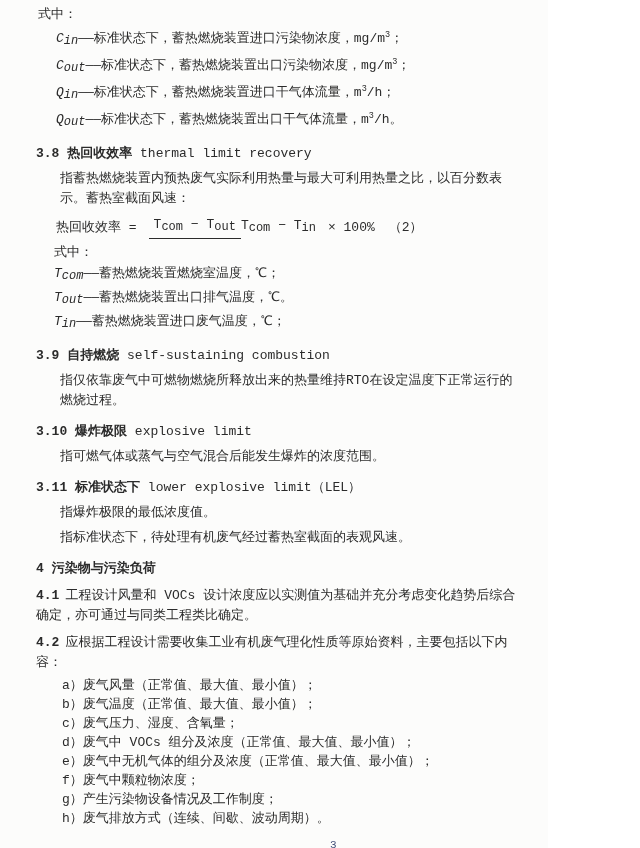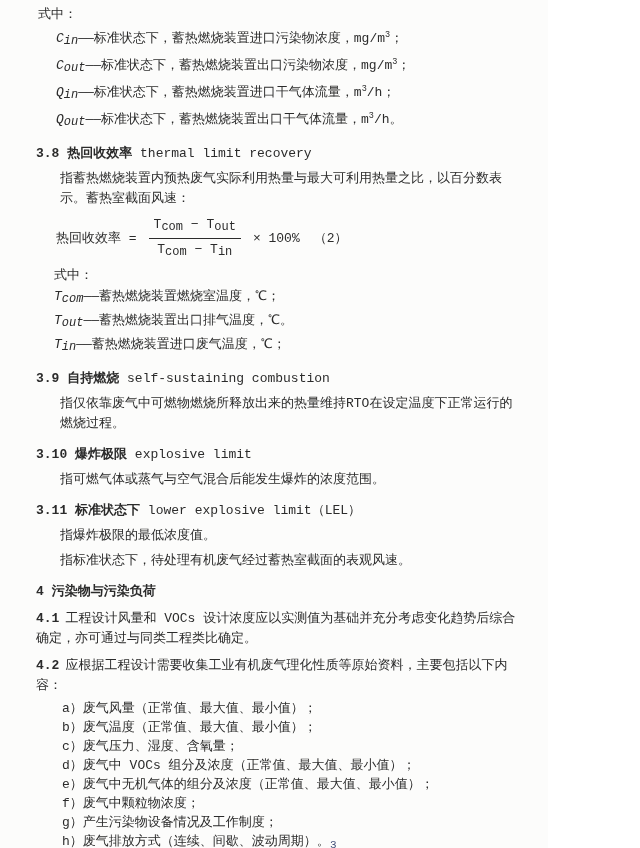--- a/index.html
+++ b/index.html
@@ -16,21 +16,21 @@
   .defline .sym sub{font-style:italic;}
   sub{font-size:12px;vertical-align:-2px;}
   sup{font-size:8.5px;vertical-align:5px;}
   .hd{font-weight:bold;margin:11px 0 0 0;line-height:20px;}
   .hd .en{font-weight:normal;}
   .body-ind{margin:5px 0 0 24px;line-height:20px;}
   .para{margin:7px 0 0 0;line-height:20px;}
   .para b{margin-right:6px;}
   .formula{display:flex;align-items:center;margin:6px 0 0 20px;}
   .formula .lhs{margin-right:6px;}
-  .frac{display:inline-flex;flex-direction:column;text-align:center;margin:0 6px;}
+  .frac{display:inline-flex;flex-direction:row;text-align:center;margin:0 6px;}
   .frac .num{border-bottom:1px solid #2b2b2b;padding:0 5px 1px 5px;line-height:20px;}
   .frac .den{padding-top:1px;line-height:20px;}
   .frac sub{font-style:normal;}
   .rhs{margin-left:6px;}
   .eqno{margin-left:14px;}
   .where2{margin:3px 0 0 18px;}
   .defline2{margin-left:18px;line-height:21px;}
   .defline2 .sym{font-style:italic;}
   .defline2 .sym sub{font-style:italic;}
   .list{margin:3px 0 0 26px;}

